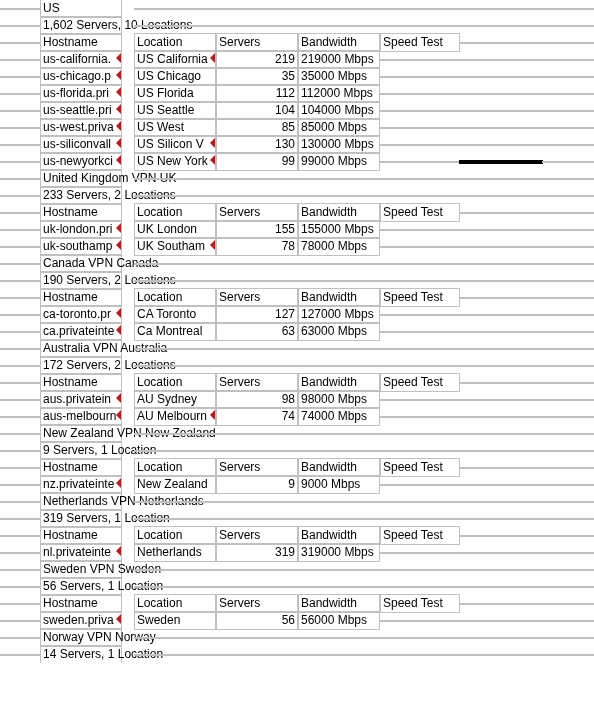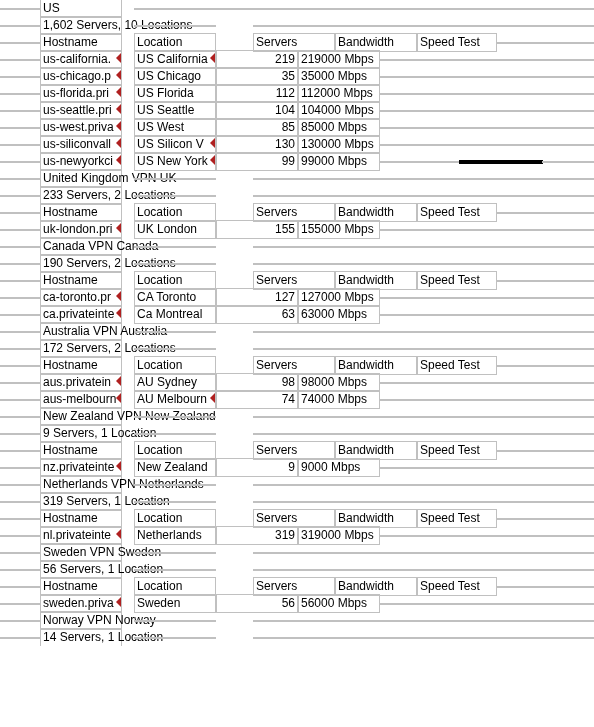--- a/index.html
+++ b/index.html
@@ -30,21 +30,21 @@
     flex-shrink: 0;
   }
   .cA { width: 40px; }
   .cB { width: 82px; }
   .cC { width: 82px; margin-left: 12px; }
   .cD { width: 82px; text-align: right; }
   .cE { width: 82px; }
   .cF { width: 80px; }
   .cG { width: 82px; }
   .cH { width: 64px; }
-  .cD.left { text-align: left; margin-left: 37px; }
+  .cD.left { text-align: left; }
   .overflow-marker::after {
     content: "";
     position: absolute;
     right: 0;
     top: 2px;
     width: 0;
     height: 0;
     border-top: 5px solid transparent;
     border-bottom: 5px solid transparent;
     border-right: 5px solid #b02020;
@@ -202,20 +202,30 @@
       <div class="cell cB overflow-marker">uk-london.pri</div>
       <div class="cell cC">UK London</div>
       <div class="cell cD">155</div>
       <div class="cell cE">155000 Mbps</div>
       <div class="cell cF"></div>
       <div class="cell cG"></div>
       <div class="cell cH"></div>
     </div>
     <div class="row">
       <div class="cell cA"></div>
+      <div class="cell cB overflow-marker">uk-southamp</div>
+      <div class="cell cC overflow-marker">UK Southam</div>
+      <div class="cell cD">78</div>
+      <div class="cell cE">78000 Mbps</div>
+      <div class="cell cF"></div>
+      <div class="cell cG"></div>
+      <div class="cell cH"></div>
+    </div>
+    <div class="row">
+      <div class="cell cA"></div>
       <div class="cell cB" style="overflow: visible;">Canada VPN Canada</div>
       <div class="cell cC"></div>
       <div class="cell cD left"></div>
       <div class="cell cE"></div>
       <div class="cell cF"></div>
       <div class="cell cG"></div>
       <div class="cell cH"></div>
     </div>
     <div class="row">
       <div class="cell cA"></div>

